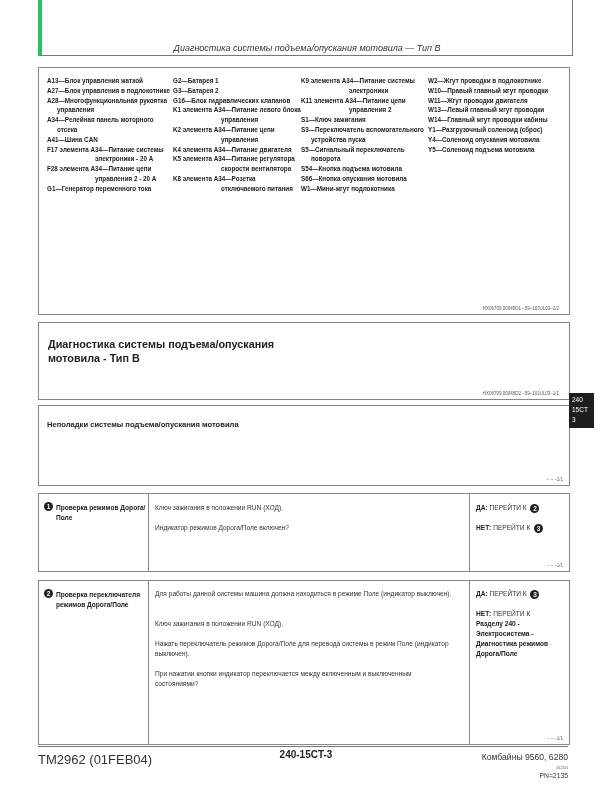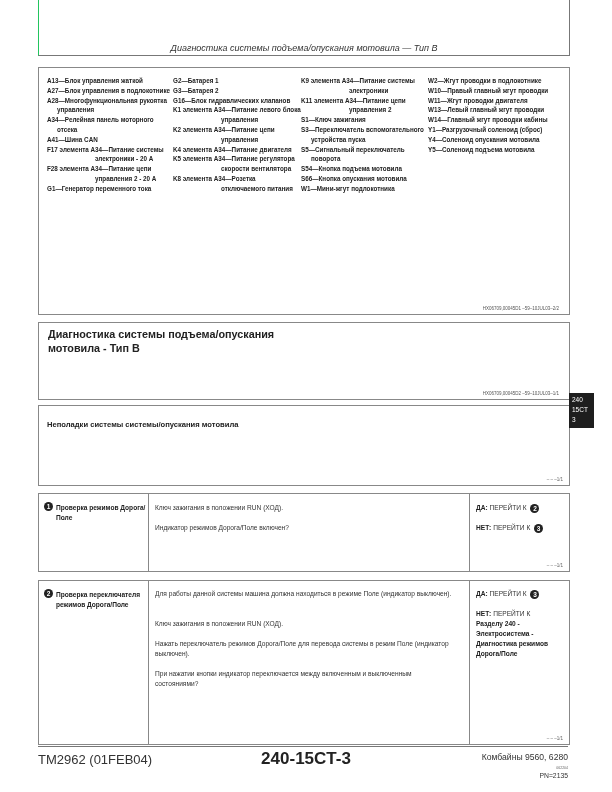--- a/index.html
+++ b/index.html
@@ -1,43 +1,43 @@
 <!DOCTYPE html>
 <html><head>
 <meta charset="utf-8">
 <style>
   html, body { margin:0; padding:0; background:#fff; }
   body { width:612px; height:792px; position:relative; overflow:hidden;
          font-family:"Liberation Sans", sans-serif; color:#222; }
   .abs { position:absolute; }
-  .hdr { left:38px; top:0; width:530px; height:55px; border-left:1px solid #22c55e; border-right:1px solid #777; border-bottom:1px solid #777; }
+  .hdr { left:38px; top:0; width:530px; height:55px; border-left:4px solid #22c55e; border-right:1px solid #777; border-bottom:1px solid #777; }
   .hdr-title { position:absolute; left:0; right:0; top:43px; text-align:center; font-size:9px; font-style:italic; color:#333; }
   .box { border:1px solid #888; box-shadow: inset 0 0 0 0 #000; }
   .legend { left:38px; top:67px; width:530px; height:246px; }
   .col { position:absolute; top:8px; font-size:6.3px; font-weight:bold; color:#222; line-height:9.8px; }
   .item { margin:0; }
   .ref { position:absolute; font-size:4.5px; color:#555; }
   .title-box { left:38px; top:322px; width:530px; height:76px; }
-  .big-title { position:absolute; left:9px; top:4px; font-size:10.8px; font-weight:bold; line-height:14px; color:#222; }
+  .big-title { position:absolute; left:9px; top:14px; font-size:10.8px; font-weight:bold; line-height:14px; color:#222; }
   .trouble-box { left:38px; top:405px; width:530px; height:79px; }
   .trouble-title { position:absolute; left:8px; top:14px; font-size:7.6px; font-weight:bold; color:#222; }
   .step { left:38px; width:530px; }
   .step .c1 { position:absolute; left:0; top:0; width:109px; bottom:0; border-right:1px solid #888; }
   .step .c3 { position:absolute; left:430px; top:0; right:0; bottom:0; border-left:1px solid #888; }
   .step .c2 { position:absolute; left:110px; top:0; width:320px; bottom:0; }
   .stepname { position:absolute; left:17px; top:9px; font-size:6.6px; font-weight:bold; line-height:9.5px; color:#222; width:90px; }
   .num { position:absolute; left:5px; top:8px; width:9px; height:9px; border-radius:50%; background:#222; color:#fff; font-size:6.5px; font-weight:bold; text-align:center; line-height:9px; }
   .num-inline { display:inline-block; width:9px; height:9px; border-radius:50%; background:#222; color:#fff; font-size:6.5px; font-weight:bold; text-align:center; line-height:9px; vertical-align:middle; margin-left:2px; }
   .para { position:absolute; left:6px; font-size:6.6px; line-height:10px; color:#333; width:300px; }
   .ans { position:absolute; left:6px; font-size:6.6px; line-height:10px; color:#333; width:95px; }
   .ans b { color:#222; }
   .pg { position:absolute; right:6px; bottom:3px; font-size:4.5px; color:#666; }
   .sidetab { left:569px; top:393px; width:25px; height:35px; background:#1e1e1e; color:#fff; font-size:6.5px; line-height:10px; padding:2px 0 0 3px; box-sizing:border-box; }
   .foot-left { left:38px; top:752px; font-size:13px; color:#333; }
-  .foot-center { left:0; width:612px; top:749px; text-align:center; font-size:17px; font-weight:bold; color:#222; }
+  .foot-center { left:0; width:612px; top:749px; text-align:center; font-size:10px; font-weight:bold; color:#222; }
   .foot-right { right:44px; top:752px; font-size:8.6px; color:#333; text-align:right; }
   .foot-small { right:44px; top:766px; font-size:3.5px; color:#666; }
   .foot-pn { right:44px; top:772px; font-size:6.8px; color:#333; }
 </style>
 </head>
 <body>
 
 <div class="abs hdr">
   <div class="hdr-title">Диагностика системы подъема/опускания мотовила — Тип B</div>
 </div>
@@ -85,21 +85,21 @@
     </div>
   <div class="ref" style="right:10px;bottom:3px;">HX06709,00045D1   –59–10JUL03–2/2</div>
 </div>
 
 <div class="abs box title-box">
   <div class="big-title" style="width:260px;">Диагностика системы подъема/опускания мотовила - Тип B</div>
   <div class="ref" style="right:10px;bottom:3px;">HX06709,00045D2   –59–10JUL03–1/1</div>
 </div>
 
 <div class="abs box trouble-box">
-  <div class="trouble-title">Неполадки системы системы/опускания мотовила</div>
+  <div class="trouble-title">Неполадки системы подъема/опускания мотовила</div>
   <div class="pg">– – –1/1</div>
 </div>
 
 <div class="abs box step" style="top:493px;height:77px;">
   <div class="c1">
     <div class="num">1</div>
     <div class="stepname">Проверка режимов Дорога/Поле</div>
   </div>
   <div class="c2">
     <div class="para" style="top:9px;">Ключ зажигания в положении RUN (ХОД).</div>

